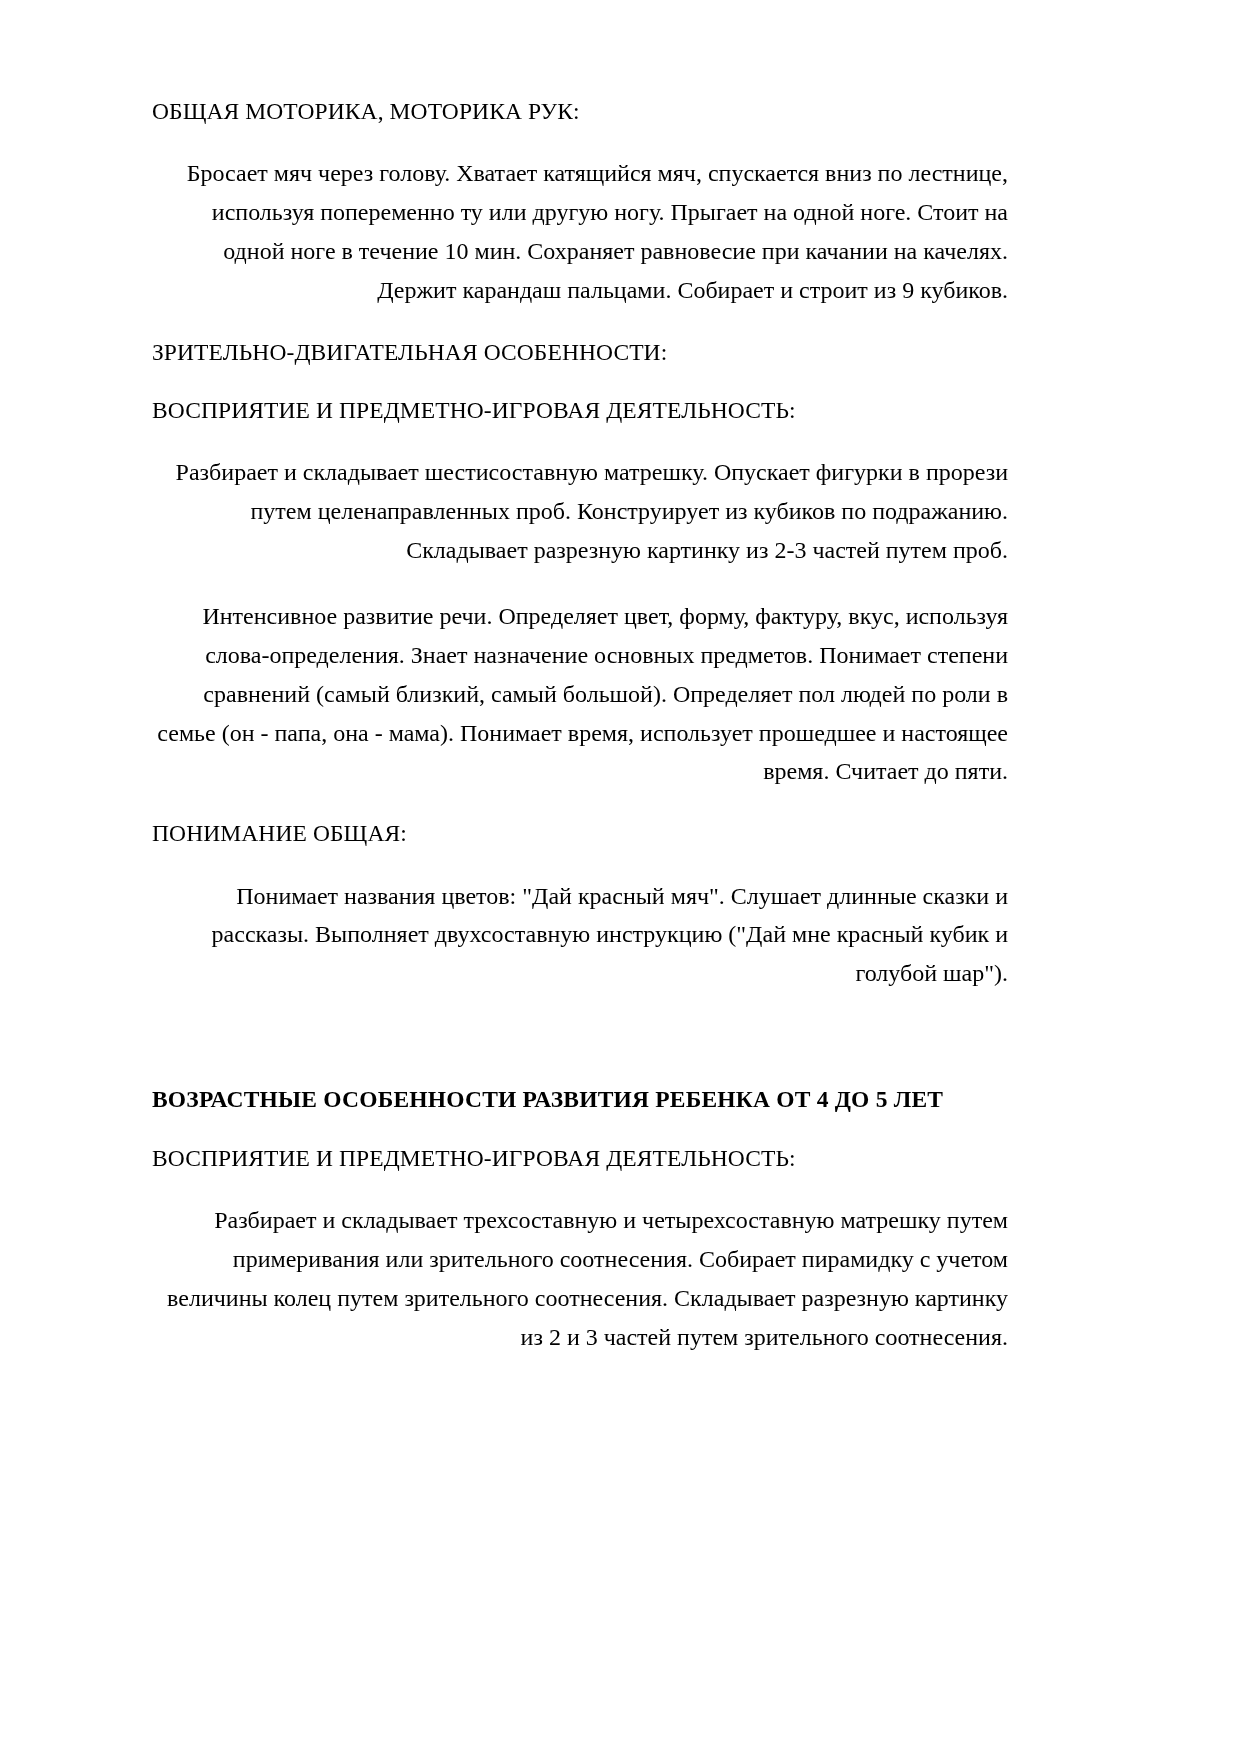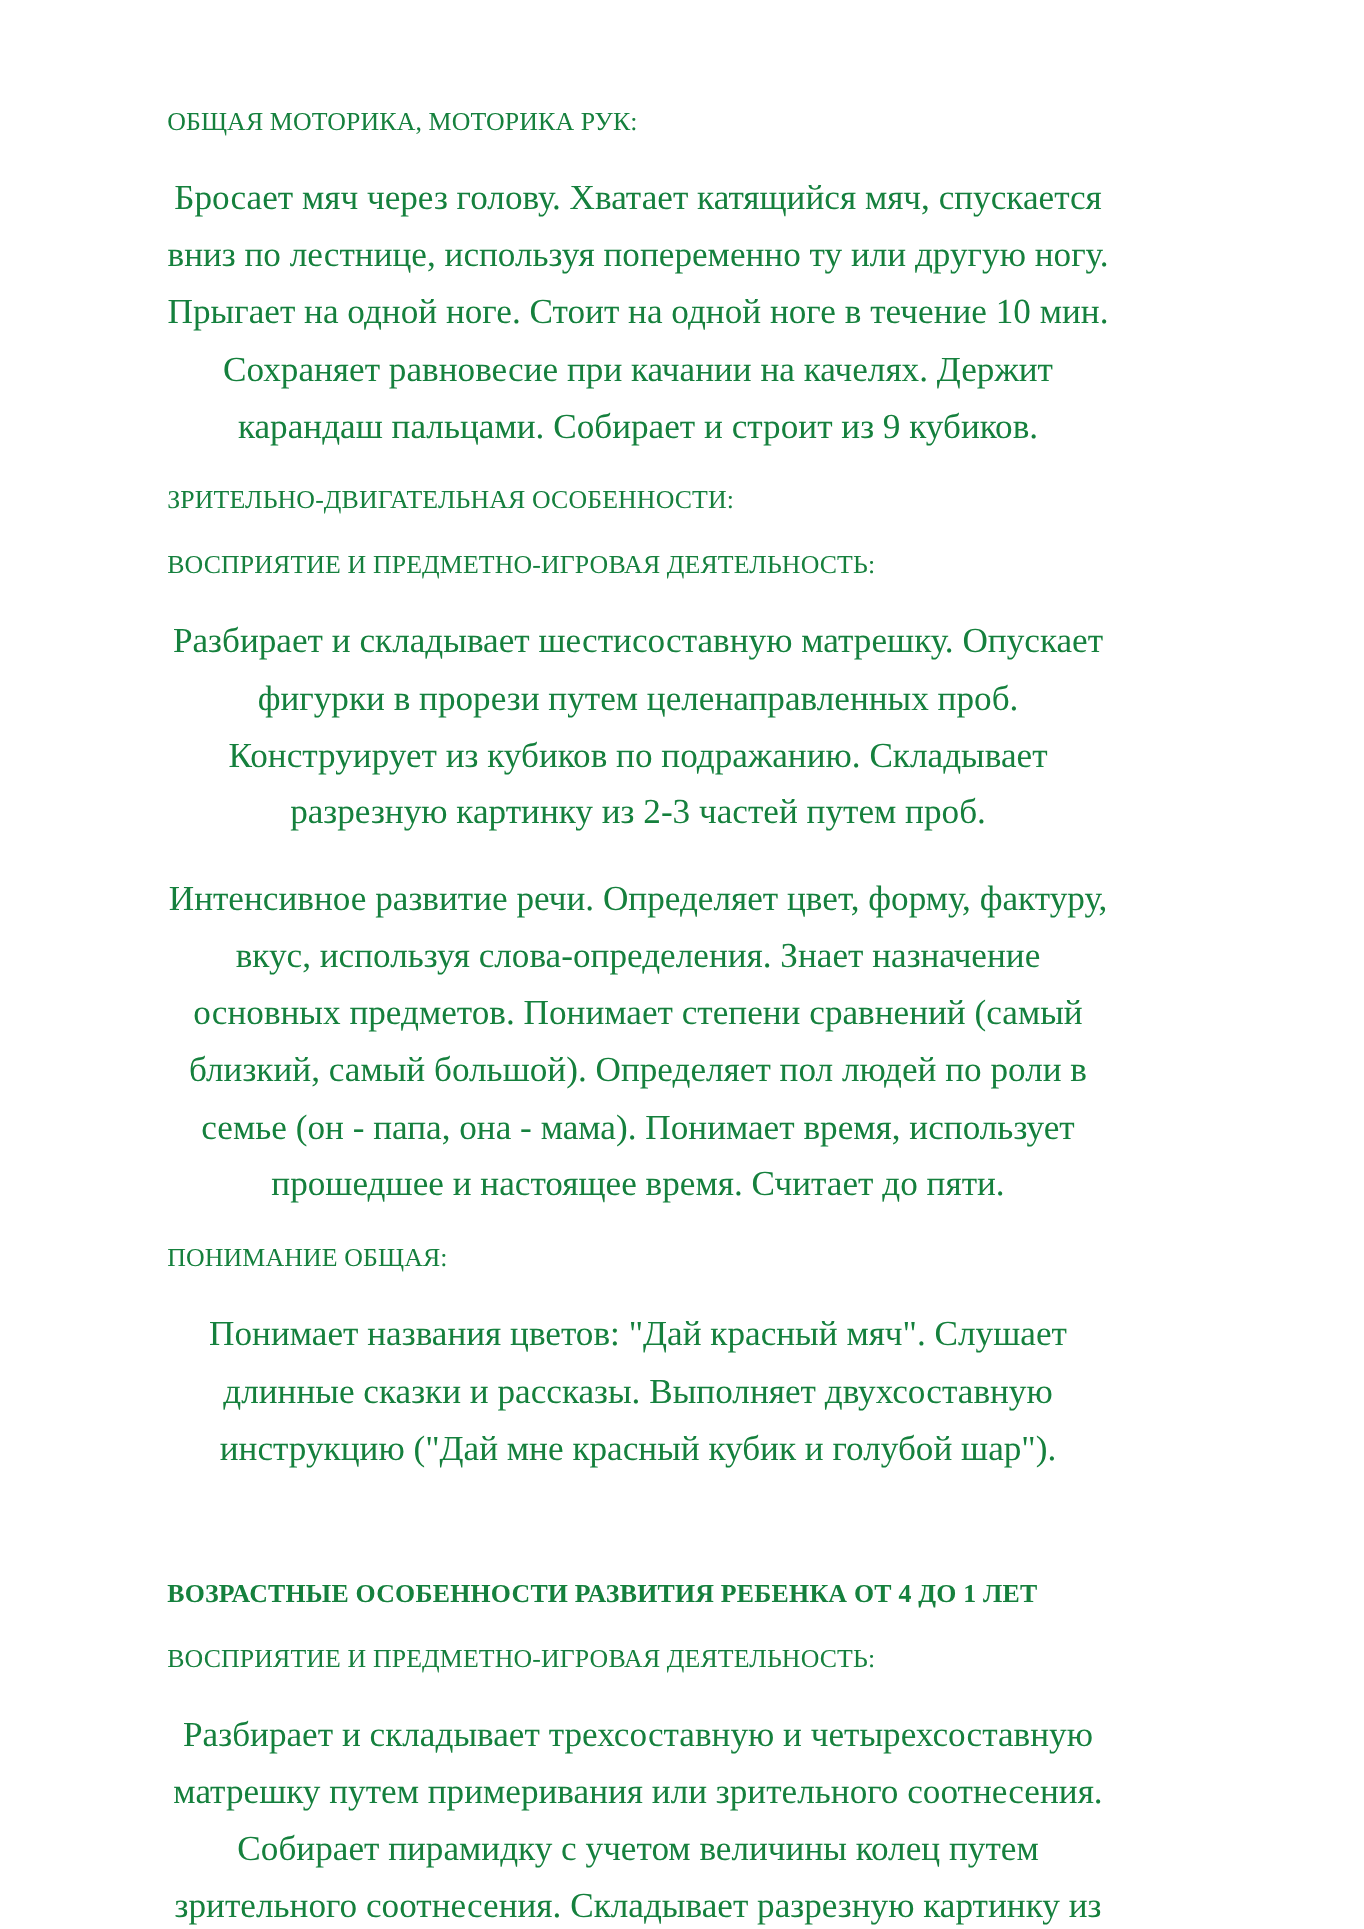--- a/index.html
+++ b/index.html
@@ -20,37 +20,37 @@
   .content {
     position: absolute;
     left: 152px;
     top: 96px;
     width: 856px;
   }
   .doc-heading,
   .doc-para,
   .doc-title {
     font-family: "Liberation Serif", "DejaVu Serif", serif;
-    color: #15803d;
+    color: #000000;
     margin: 0;
     padding: 0;
   }
   .doc-heading {
     font-size: 23.5px;
     line-height: 1.33;
     font-weight: normal;
     letter-spacing: 0.1px;
     margin-bottom: 27px;
   }
   .doc-para {
-    font-size: 32px;
+    font-size: 24px;
     line-height: 1.62;
     font-weight: normal;
     margin-bottom: 27px;
-    text-align: center;
+    text-align: right;
   }
   .doc-title {
     font-size: 23.5px;
     line-height: 1.45;
     font-weight: bold;
     letter-spacing: 0.2px;
     margin-bottom: 27px;
   }
   .gap-big {
     height: 62px;
@@ -75,21 +75,21 @@
 
 
     <p class="doc-para">Интенсивное развитие речи. Определяет цвет, форму, фактуру, вкус, используя слова-определения. Знает назначение основных предметов. Понимает степени сравнений (самый близкий, самый большой). Определяет пол людей по роли в семье (он - папа, она - мама). Понимает время, использует прошедшее и настоящее время. Считает до пяти.</p>
 
     <h2 class="doc-heading">ПОНИМАНИЕ ОБЩАЯ:</h2>
 
     <p class="doc-para">Понимает названия цветов: "Дай красный мяч". Слушает длинные сказки и рассказы. Выполняет двухсоставную инструкцию ("Дай мне красный кубик и голубой шар").</p>
 
     <div class="gap-big"></div>
 
-    <h1 class="doc-title">ВОЗРАСТНЫЕ ОСОБЕННОСТИ РАЗВИТИЯ РЕБЕНКА ОТ 4 ДО 1 ЛЕТ</h1>
+    <h1 class="doc-title">ВОЗРАСТНЫЕ ОСОБЕННОСТИ РАЗВИТИЯ РЕБЕНКА ОТ 4 ДО 5 ЛЕТ</h1>
 
     <h2 class="doc-heading">ВОСПРИЯТИЕ И ПРЕДМЕТНО-ИГРОВАЯ ДЕЯТЕЛЬНОСТЬ:</h2>
 
     <p class="doc-para">Разбирает и складывает трехсоставную и четырехсоставную матрешку путем примеривания или зрительного соотнесения. Собирает пирамидку с учетом величины колец путем зрительного соотнесения. Складывает разрезную картинку из 2 и 3 частей путем зрительного соотнесения.</p>
 
 
   </div>
 </div>
 
 </body></html>

